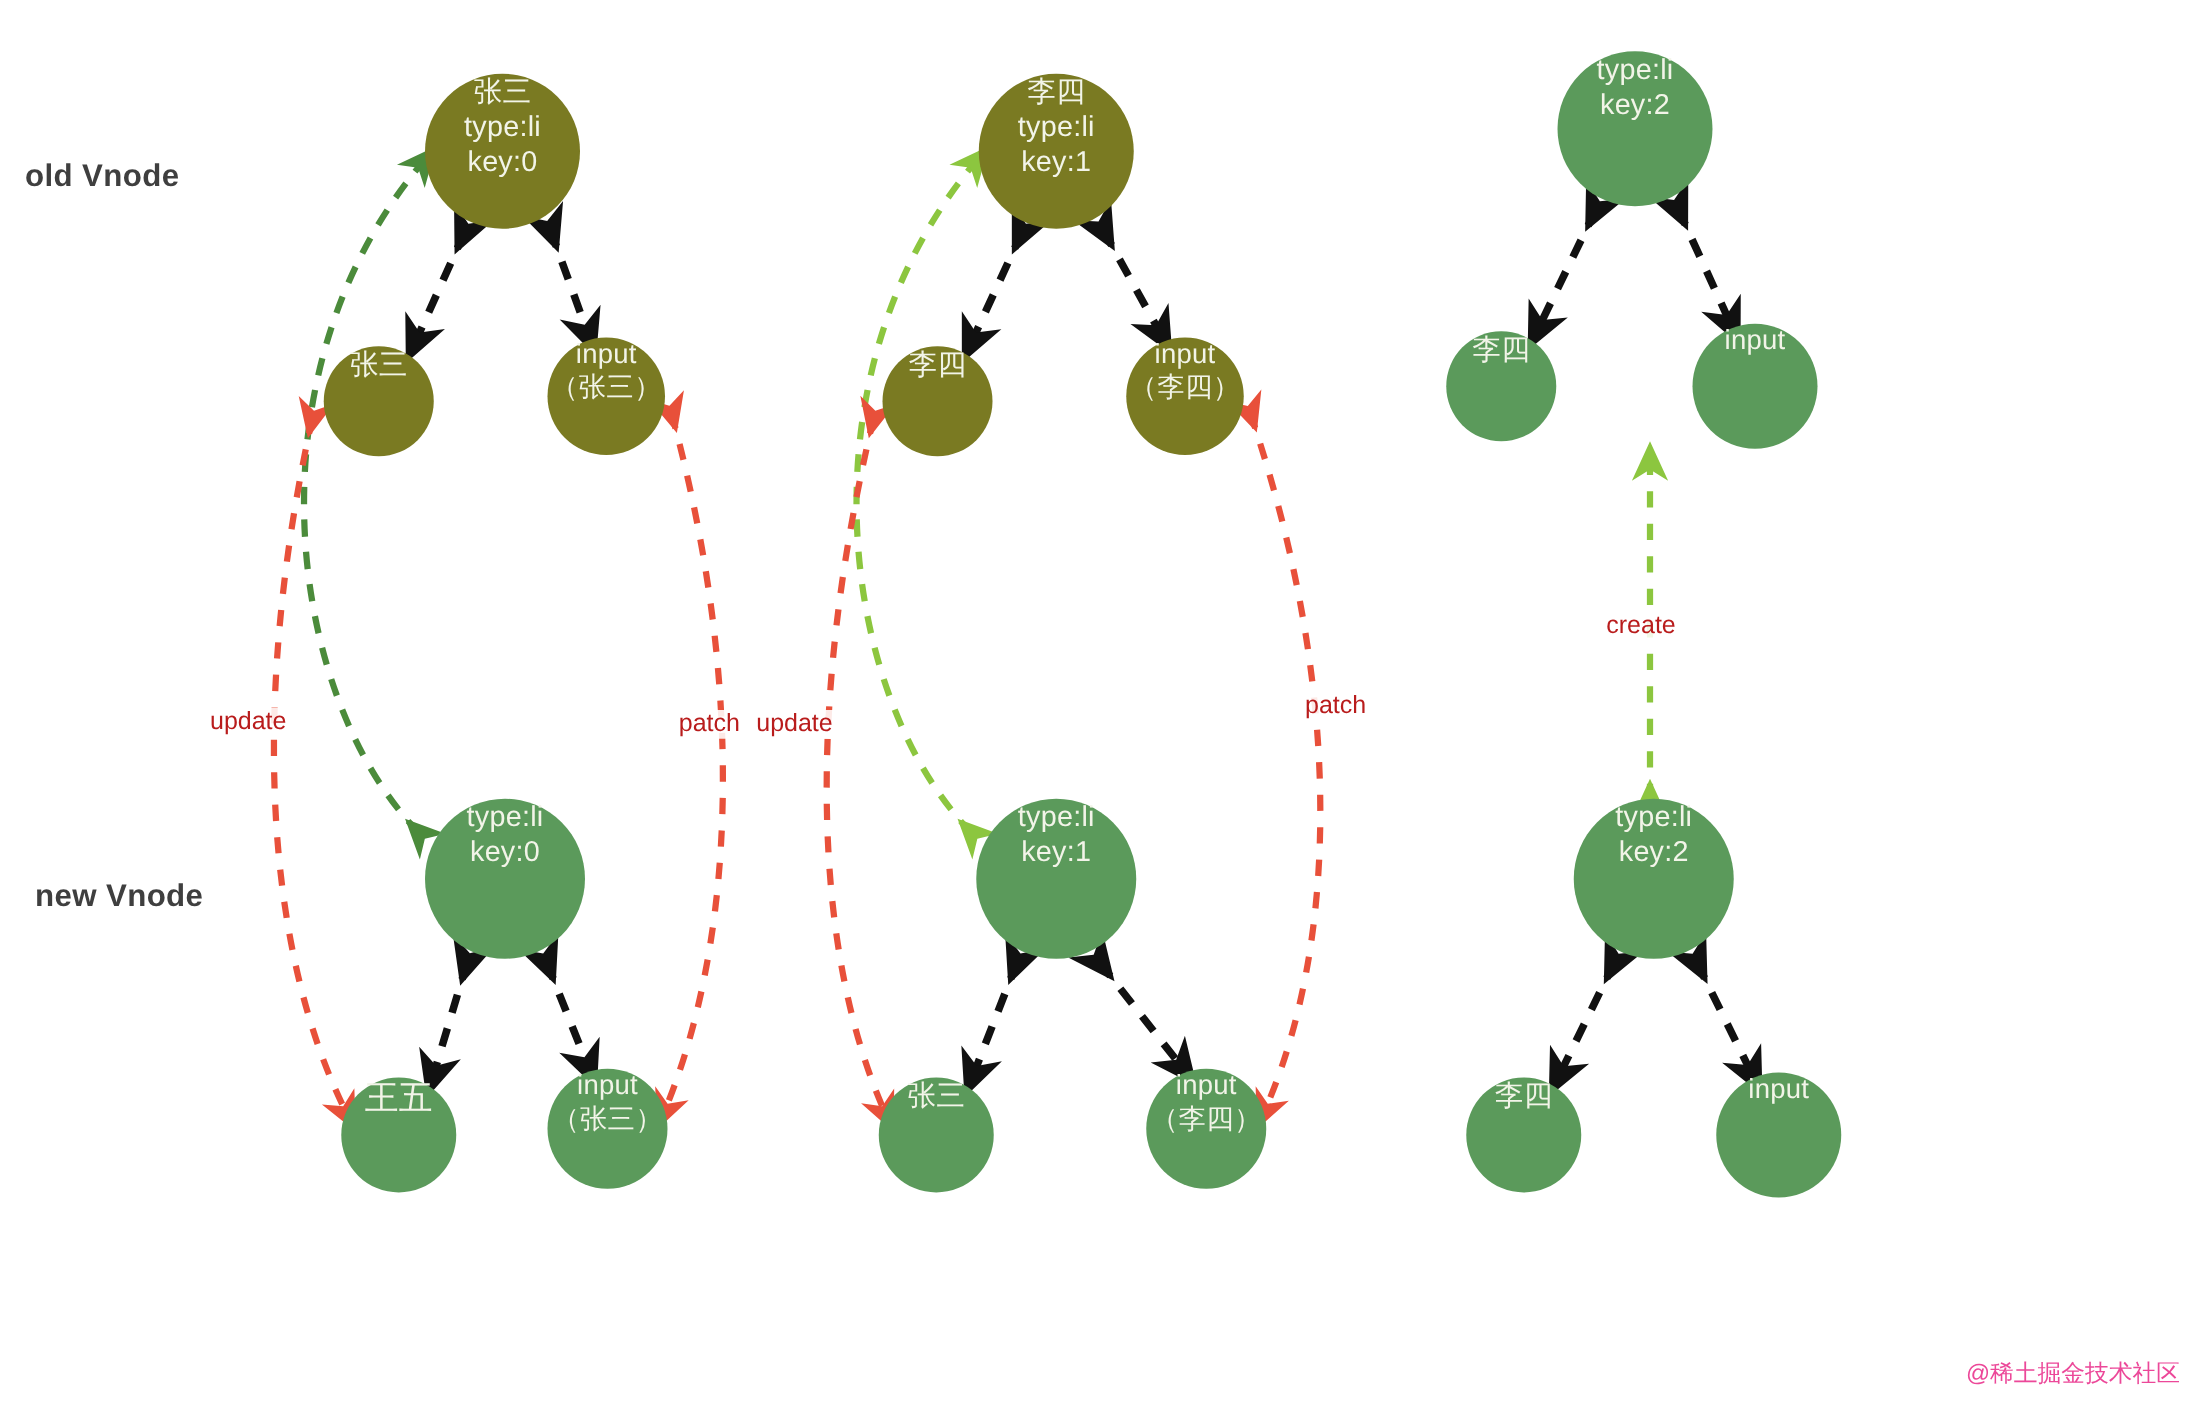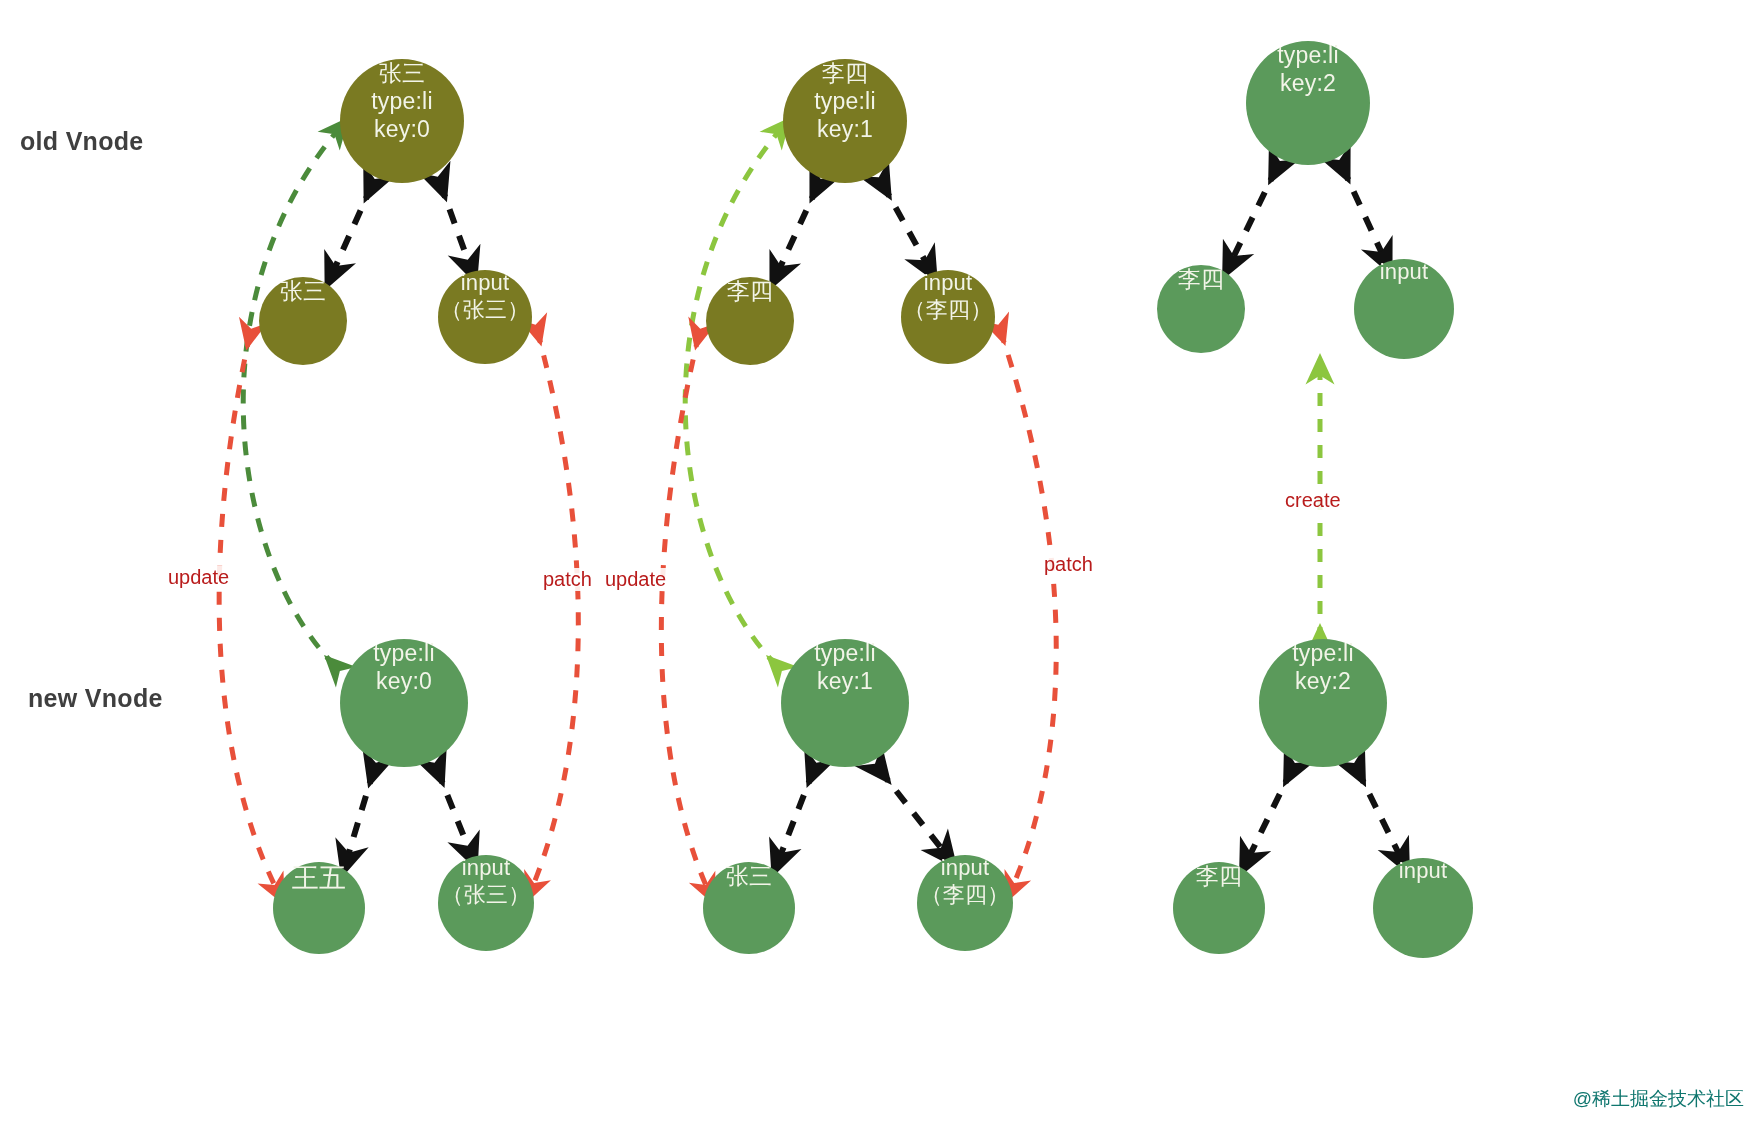--- a/index.html
+++ b/index.html
@@ -55,21 +55,21 @@
     z-index: 5;
     white-space: nowrap;
     background: rgba(255,255,255,0.88);
     padding: 0 2px;
   }
   .watermark {
     position: absolute;
     right: 18px;
     bottom: 18px;
     font-size: 19px;
-    color: #0f766e;
+    color: #ec4899;
     z-index: 6;
     white-space: nowrap;
   }
 </style>
 </head>
 <body>
 
 <div id="canvas">
 
   <svg id="edges" viewBox="0 0 1762 1130">
@@ -117,21 +117,21 @@
 
     <g fill="none" stroke-width="5" stroke-dasharray="13 13" stroke-linecap="butt">
       <path d="M250,334 C200,560 212,760 277,890" stroke="#e8503a" marker-start="url(#ah-red)" marker-end="url(#ah-red)"></path>
       <path d="M537,330 C600,560 585,760 532,888" stroke="#e8503a" marker-start="url(#ah-red)" marker-end="url(#ah-red)"></path>
       <path d="M699,334 C645,560 650,760 708,890" stroke="#e8503a" marker-start="url(#ah-red)" marker-end="url(#ah-red)"></path>
       <path d="M1000,330 C1078,560 1068,760 1012,888" stroke="#e8503a" marker-start="url(#ah-red)" marker-end="url(#ah-red)"></path>
     </g>
   </svg>
 
   <div class="row-label" style="left:20px; top:105px;margin-top:22px;">old Vnode</div>
-  <div class="row-label" style="left:28px; top:684px;">new Vnode</div>
+  <div class="row-label" style="left:28px; top:703px;">new Vnode</div>
 
   <div class="edge-label" style="left:166px; top:566px;">update</div>
   <div class="edge-label" style="left:541px; top:568px;">patch</div>
   <div class="edge-label" style="left:603px; top:568px;">update</div>
   <div class="edge-label" style="left:1042px; top:553px;">patch</div>
   <div class="edge-label" style="left:1283px; top:489px;">create</div>
 
   <div id="node-layer">
       <div class="node node-old" style="left: 340px; top: 59px; width: 124px; height: 124px; font-size: 23px;">
         <span class="ln">张三</span>

